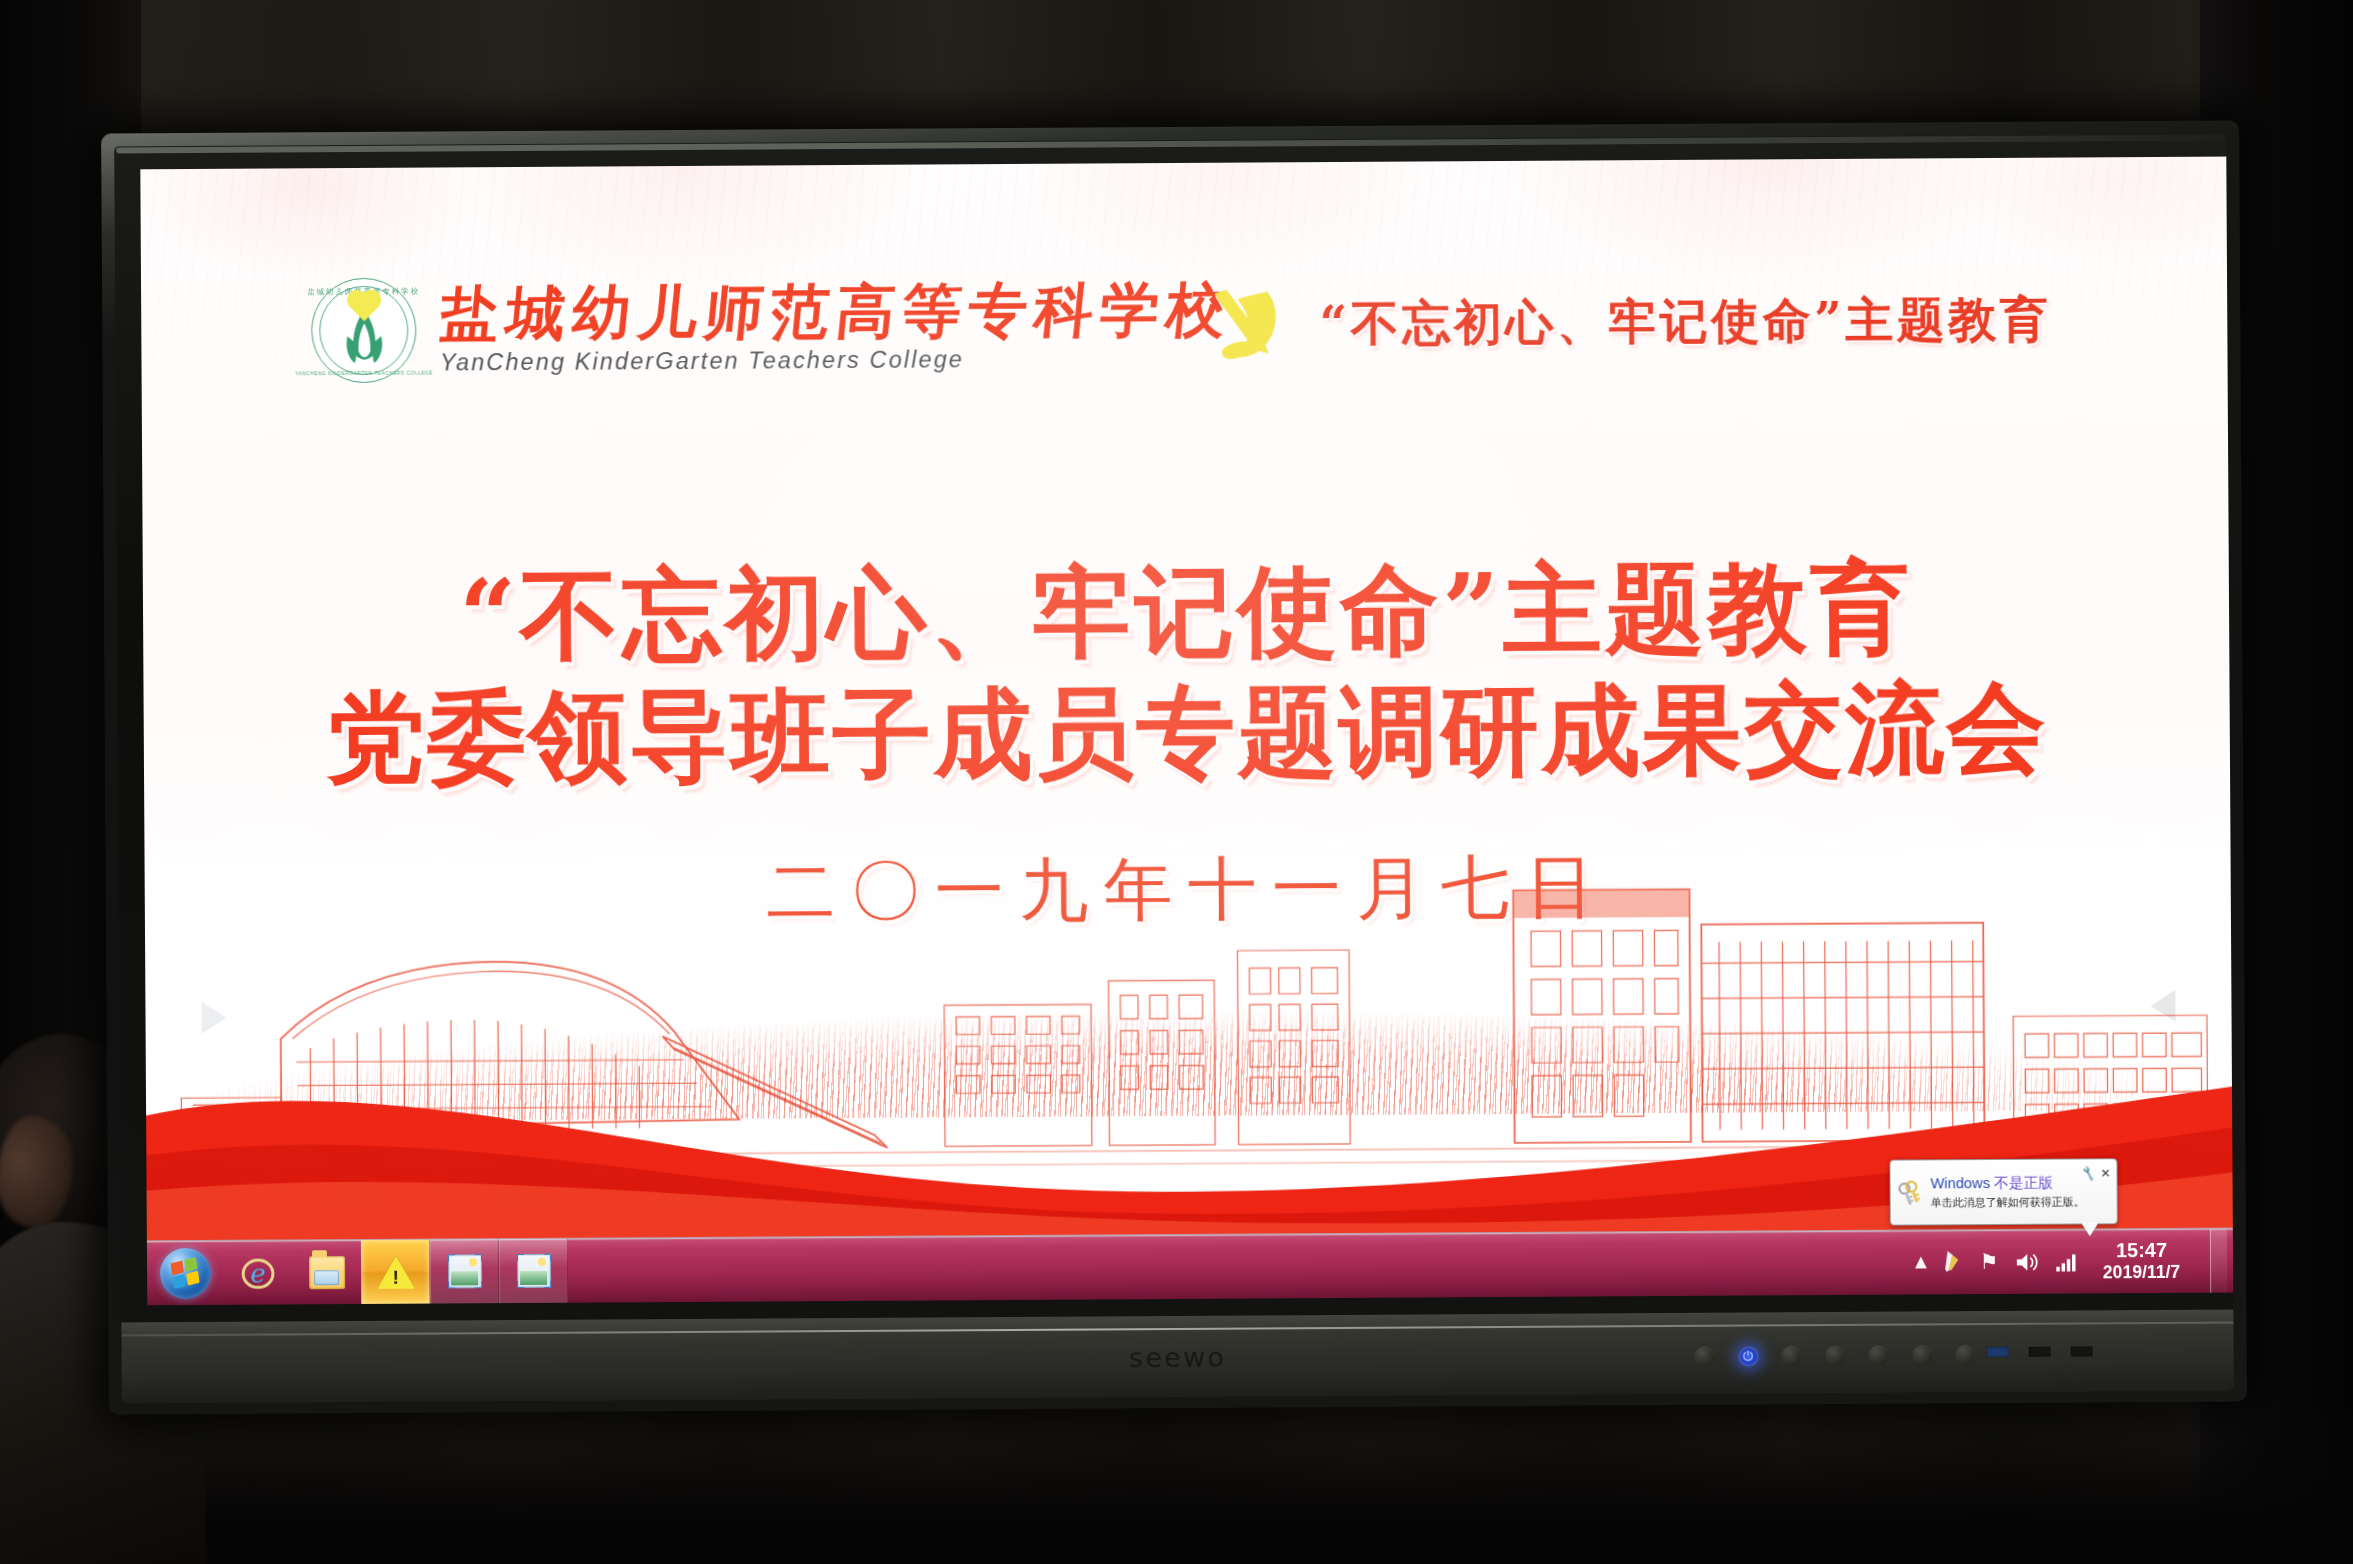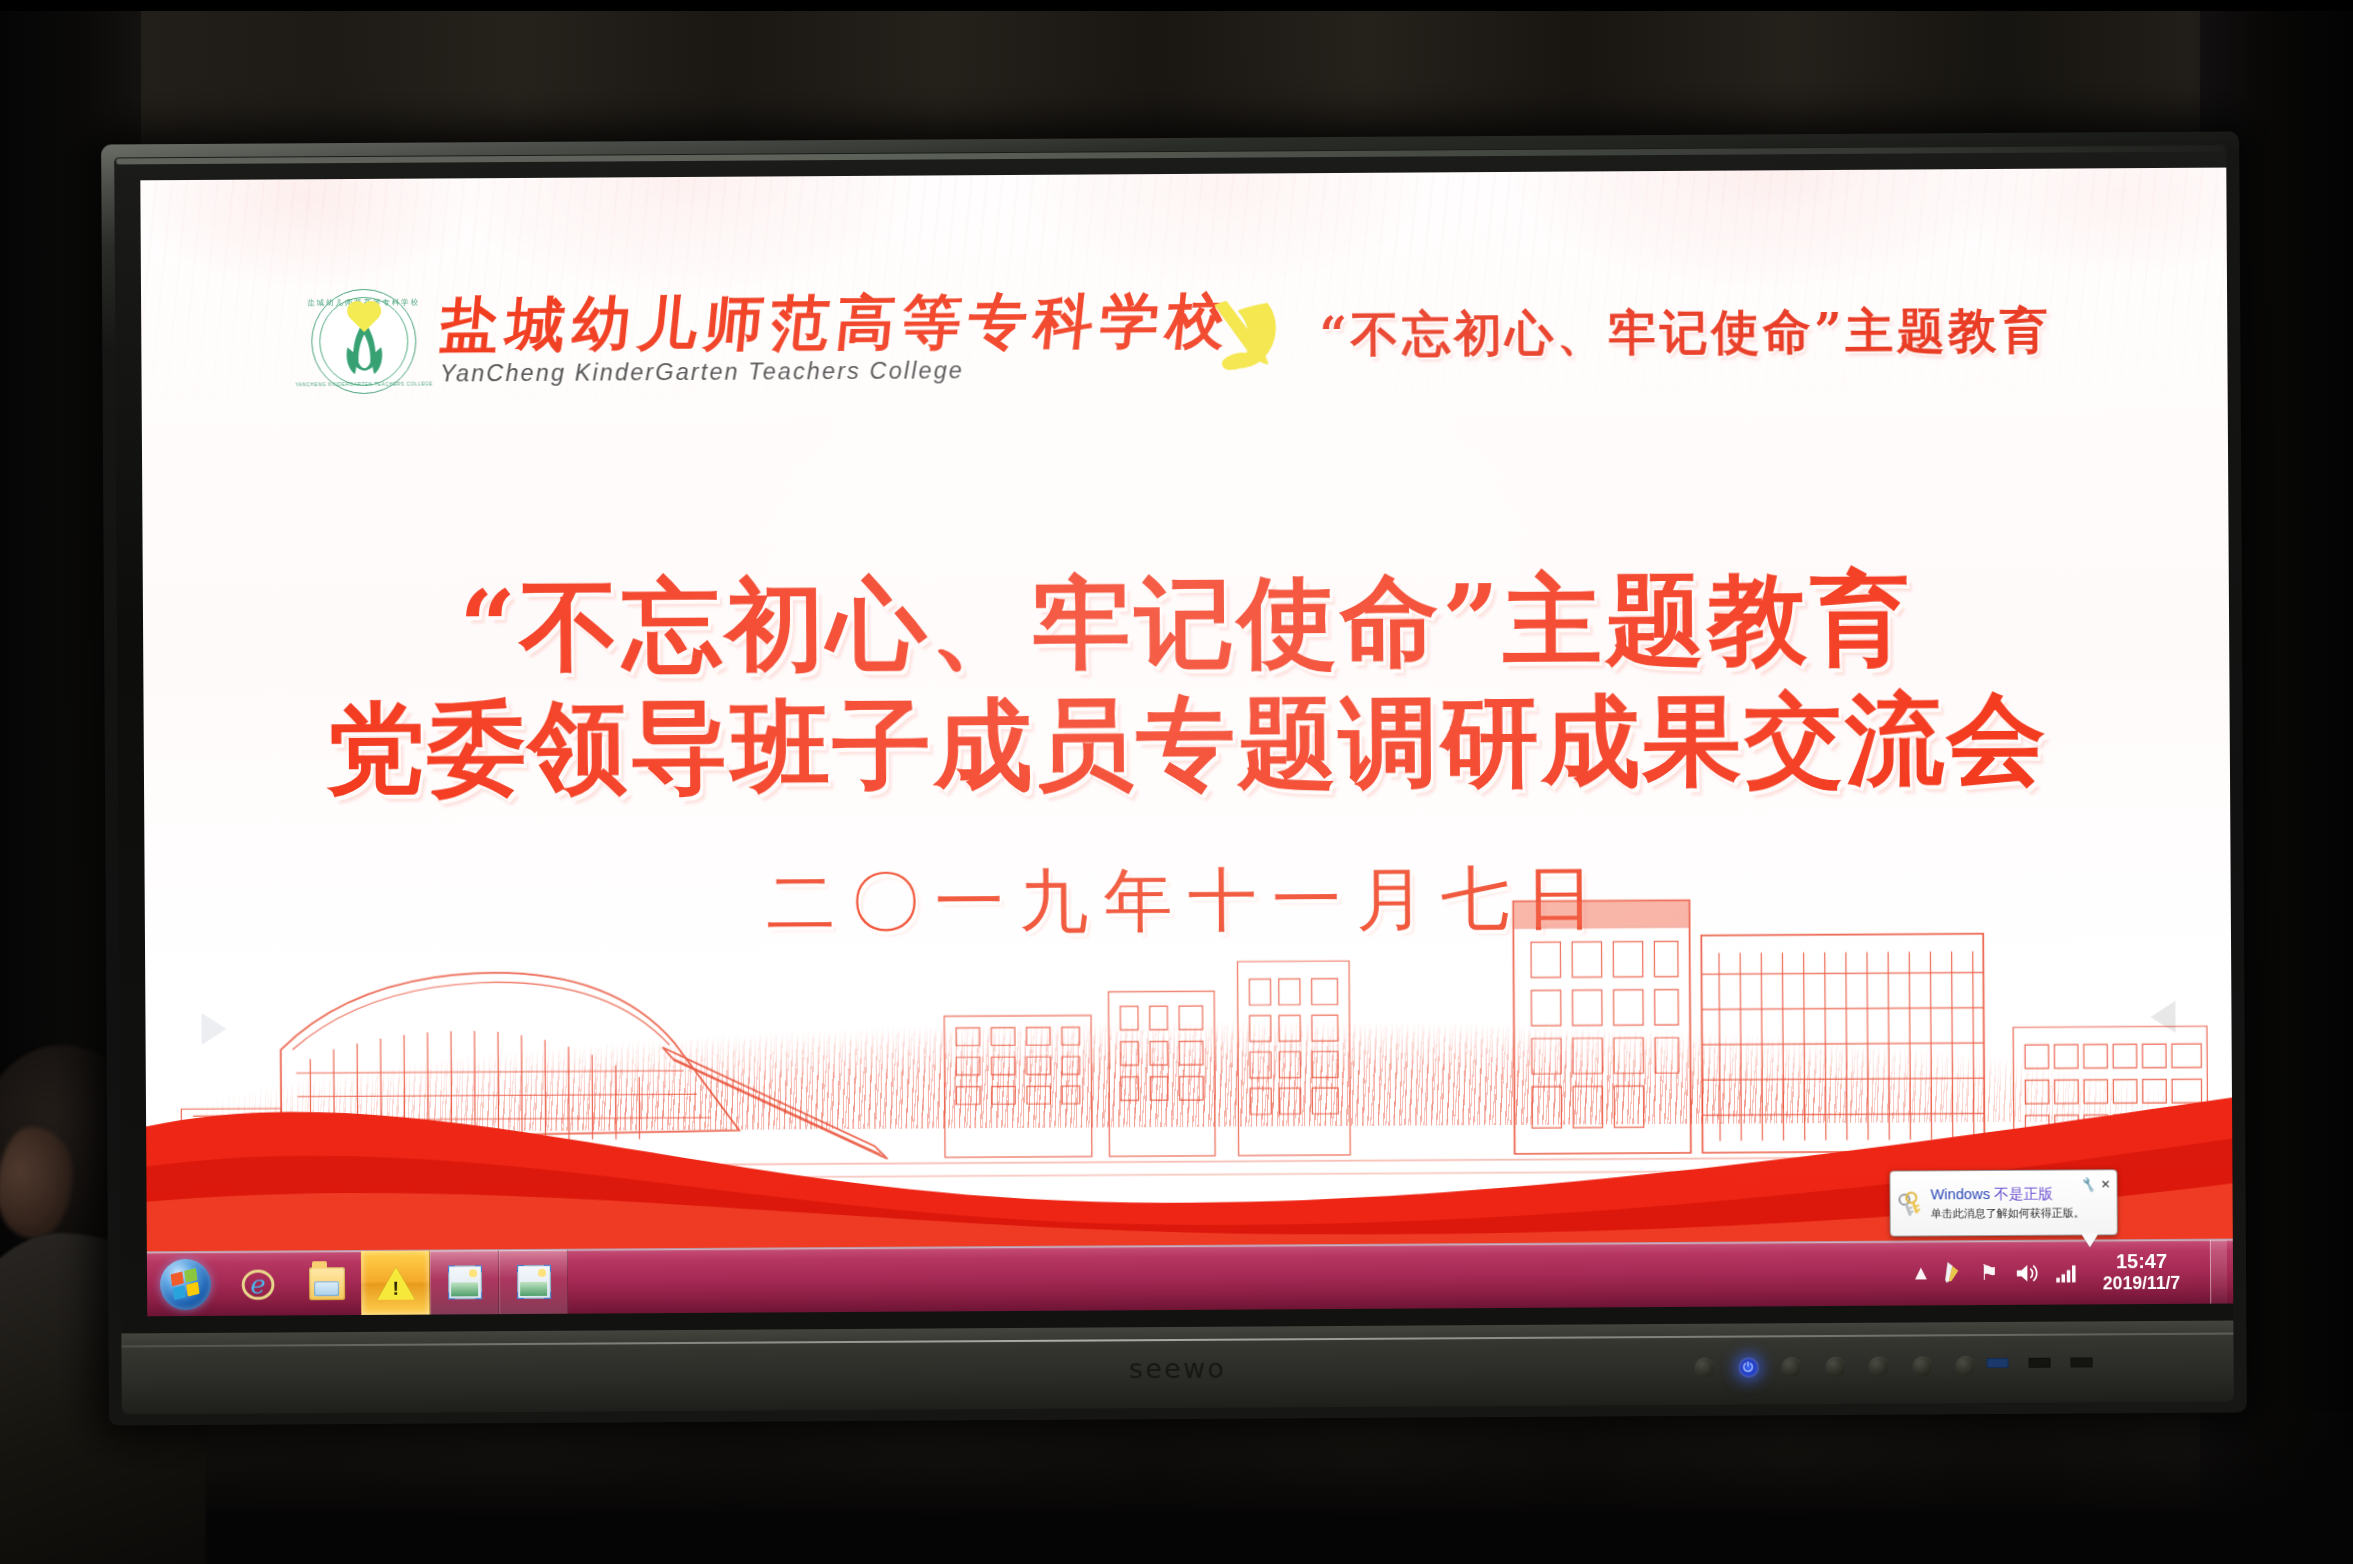--- a/index.html
+++ b/index.html
@@ -1,20 +1,20 @@
 <!DOCTYPE html>
 <html style="font-size:9.4px"><head>
 <meta charset="utf-8">
 <style>
   * { margin:0; padding:0; box-sizing:border-box; }
   html,body { width:2354px; height:1565px; overflow:hidden; background:#000; }
   body { font-family:"Liberation Sans", sans-serif; }
 
   
-  #scene { position:absolute; inset:0; background:#e5e5e5;margin-top:11px; }
+  #scene { position:absolute; inset:0; background:#e5e5e5; }
   .room-curtain {
     position:absolute; inset:0;
     background:
       linear-gradient(90deg,
         rgba(0,0,0,.92) 0%, rgba(38,34,28,.55) 6%, rgba(30,27,22,.75) 14%,
         rgba(46,41,33,.5) 22%, rgba(26,23,19,.85) 31%, rgba(44,39,31,.5) 40%,
         rgba(25,22,18,.85) 49%, rgba(45,40,32,.5) 58%, rgba(24,21,17,.88) 67%,
         rgba(42,37,30,.55) 76%, rgba(22,20,16,.9) 85%, rgba(36,32,26,.6) 93%,
         rgba(8,7,6,.97) 100%),
       linear-gradient(180deg,#1d1a16 0%,#191612 40%,#100e0c 100%);

